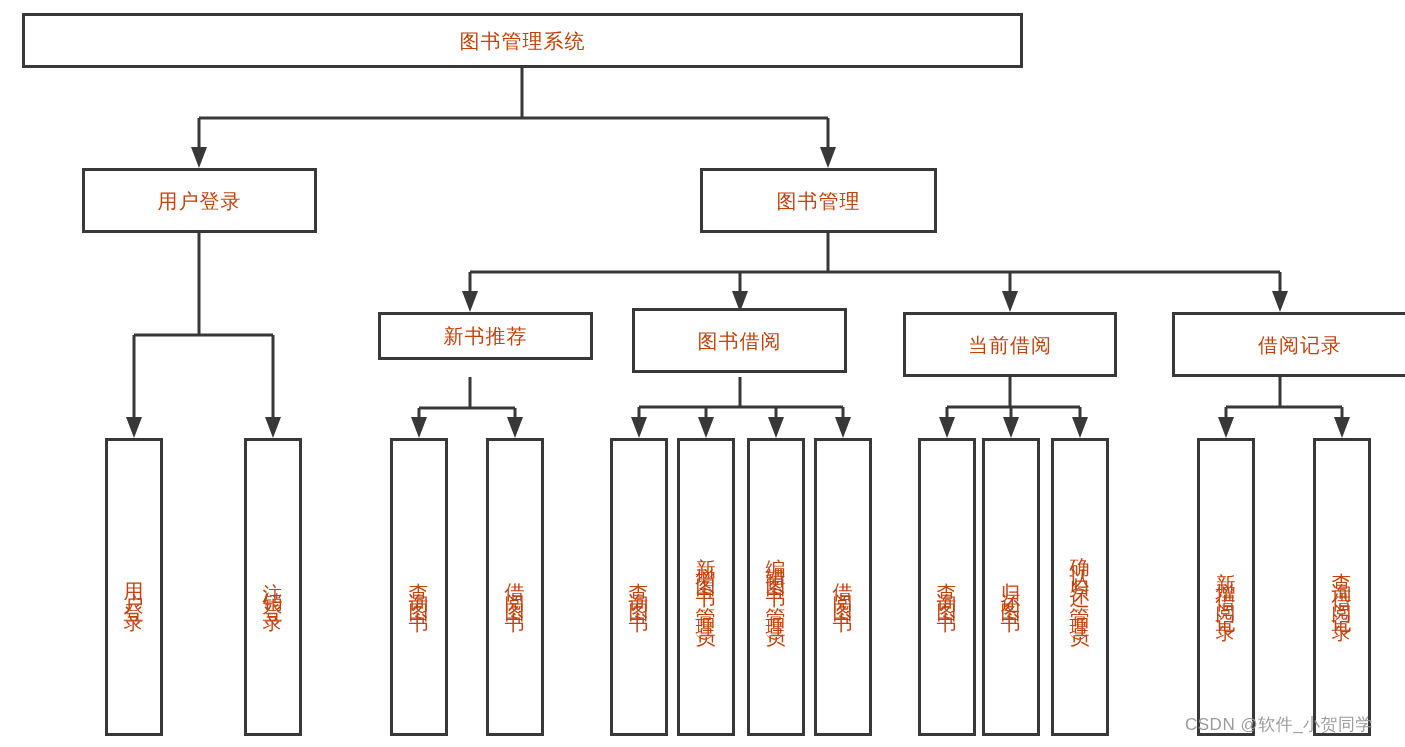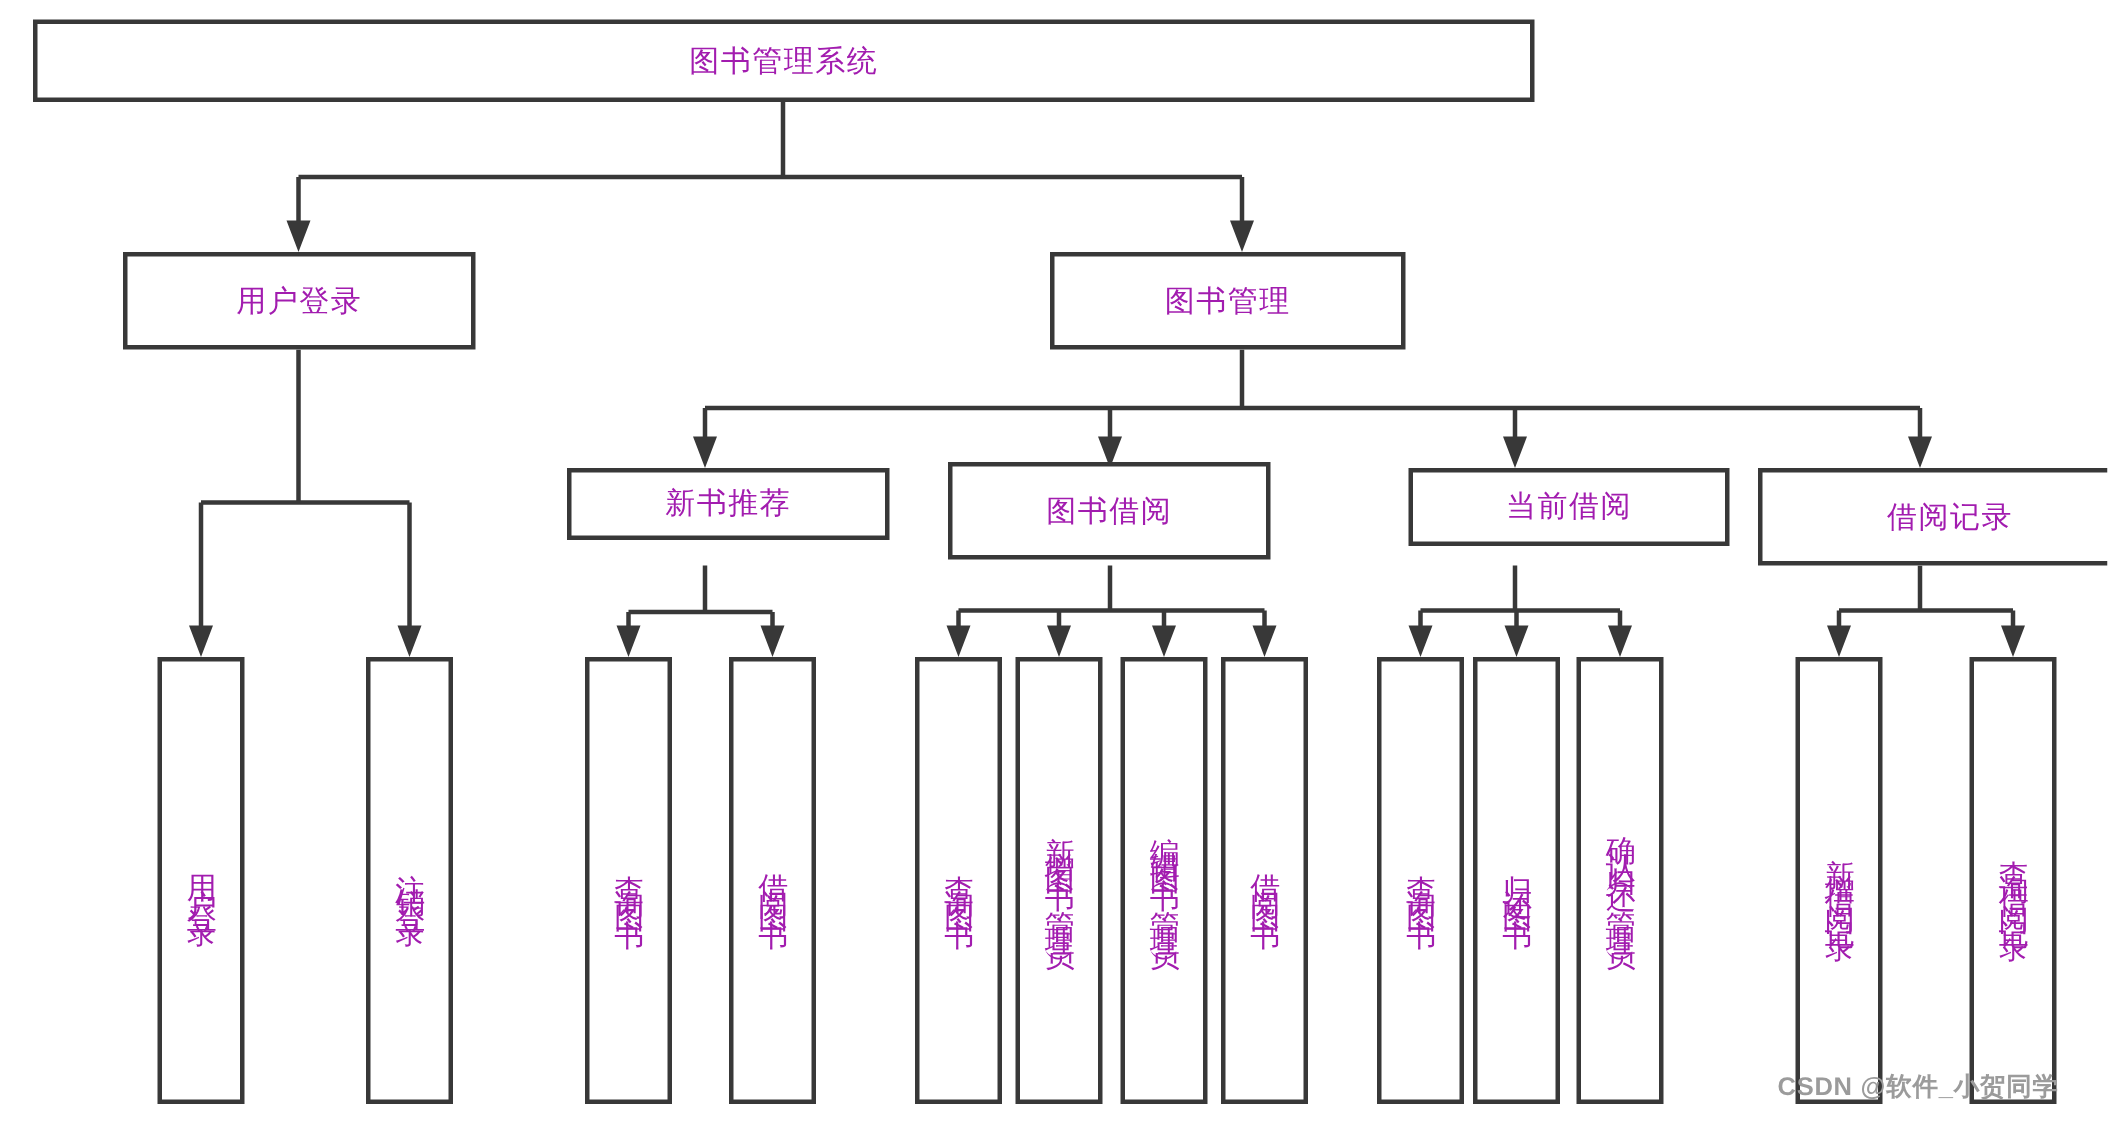--- a/index.html
+++ b/index.html
@@ -23,41 +23,41 @@
     height: 747px;
   }
   .box {
     position: absolute;
     box-sizing: border-box;
     border: 3px solid #383838;
     background: #ffffff;
     display: flex;
     align-items: center;
     justify-content: center;
-    color: #a21caf;
+    color: #c2410c;
     font-size: 20px;
     line-height: 1;
   }
   .box.h span {
     letter-spacing: 1px;
     white-space: nowrap;
   }
   .box.v span {
     writing-mode: vertical-rl;
     text-orientation: mixed;
     letter-spacing: 10px;
     white-space: nowrap;
   }
   
   .n-root   { left: 22px;   top: 13px;  width: 1001px; height: 55px; }
   .n-login  { left: 82px;   top: 168px; width: 235px;  height: 65px; }
   .n-mgmt   { left: 700px;  top: 168px; width: 237px;  height: 65px; text-align: right; }
   .n-rec    { left: 378px;  top: 312px; width: 215px;  height: 48px; }
   .n-borrow { left: 632px;  top: 308px; width: 215px;  height: 65px; }
-  .n-cur    { left: 903px;  top: 312px; width: 214px;  height: 52px; margin-left: 36px; }
+  .n-cur    { left: 903px;  top: 312px; width: 214px;  height: 65px; }
   .n-log    { left: 1172px; top: 312px; width: 256px;  height: 65px; }
   
   .leaf { top: 438px; width: 58px; height: 298px; }
   .l-g1a { left: 105px; }
   .l-g1b { left: 244px; }
   .l-g2a { left: 390px; }
   .l-g2b { left: 486px; }
   .l-g3a { left: 610px; }
   .l-g3b { left: 677px; }
   .l-g3c { left: 747px; }
@@ -68,21 +68,20 @@
   .l-g5a { left: 1197px; }
   .l-g5b { left: 1313px; }
   #watermark {
     position: absolute;
     left: 1185px;
     top: 713px;
     font-size: 17px;
     color: #9b9b9b;
     letter-spacing: 0.5px;
     white-space: nowrap;
-    font-weight: bold;
   }
 </style>
 </head>
 <body>
 
 <div id="canvas">
 
   <svg id="connectors" viewBox="0 0 1405 747" xmlns="http://www.w3.org/2000/svg">
     <g stroke="#383838" stroke-width="3" fill="none">
       <path d="M522 68 V118 M199 118 H828 M199 118 V148 M828 118 V148"></path>

